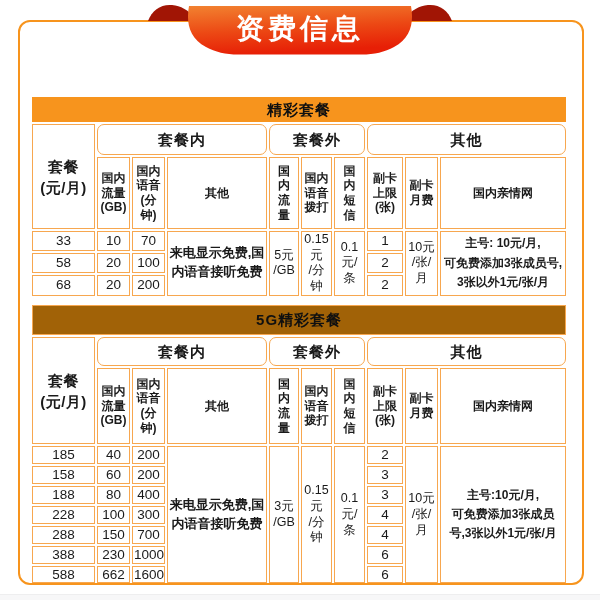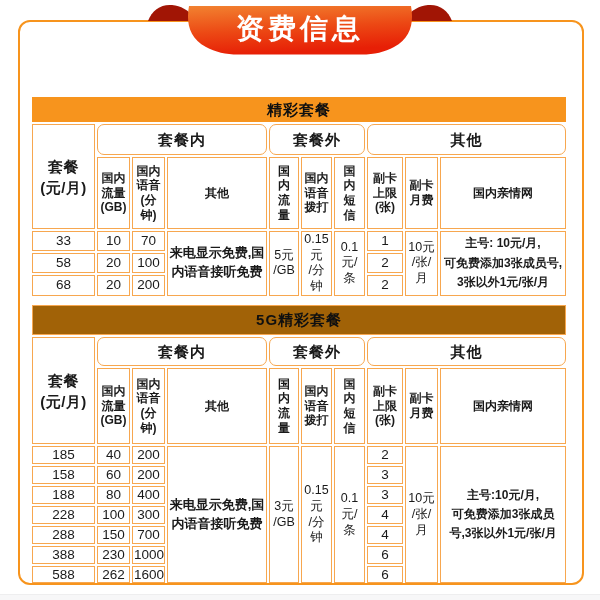--- a/index.html
+++ b/index.html
@@ -288,21 +288,21 @@
             <td class="num">4</td>
           </tr>
           <tr>
             <td class="num">388</td>
             <td class="num">230</td>
             <td class="num">1000</td>
             <td class="num">6</td>
           </tr>
           <tr>
             <td class="num">588</td>
-            <td class="num">262</td>
+            <td class="num">662</td>
             <td class="num">1600</td>
             <td class="num">6</td>
           </tr>
         </tbody>
     </table>
   </section>
 
   <div class="next-edge"></div>
 </div>
 

